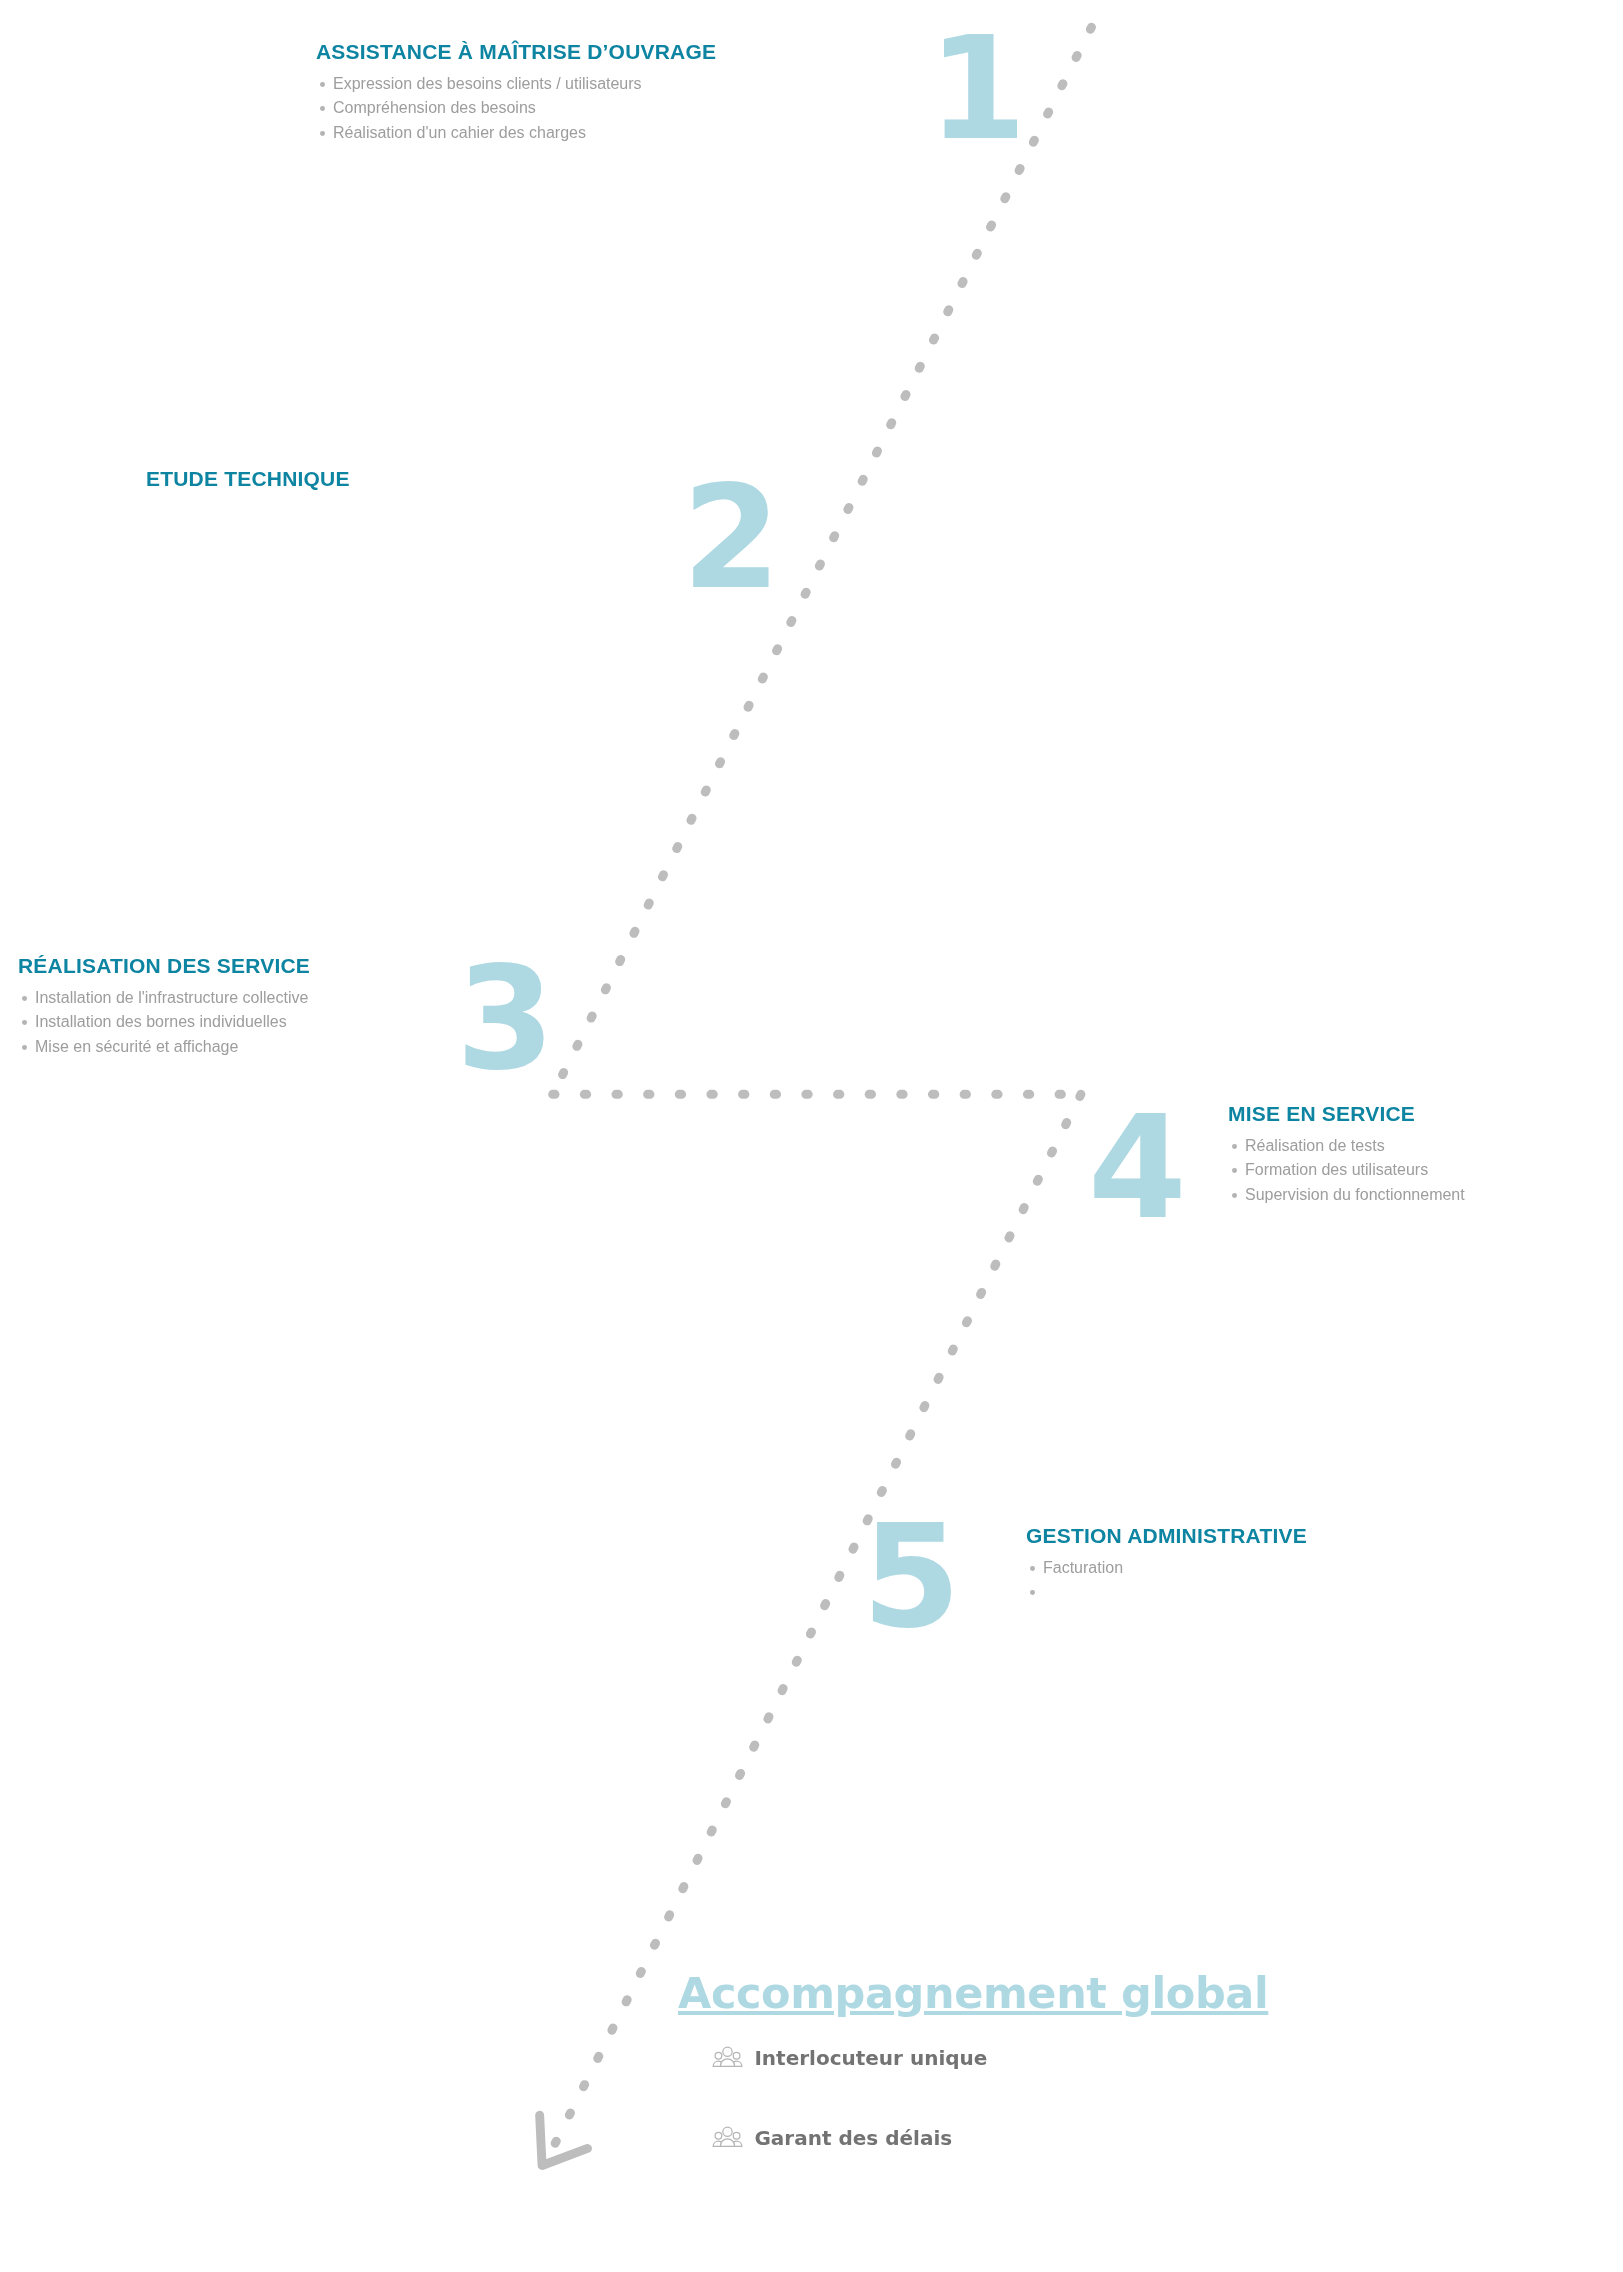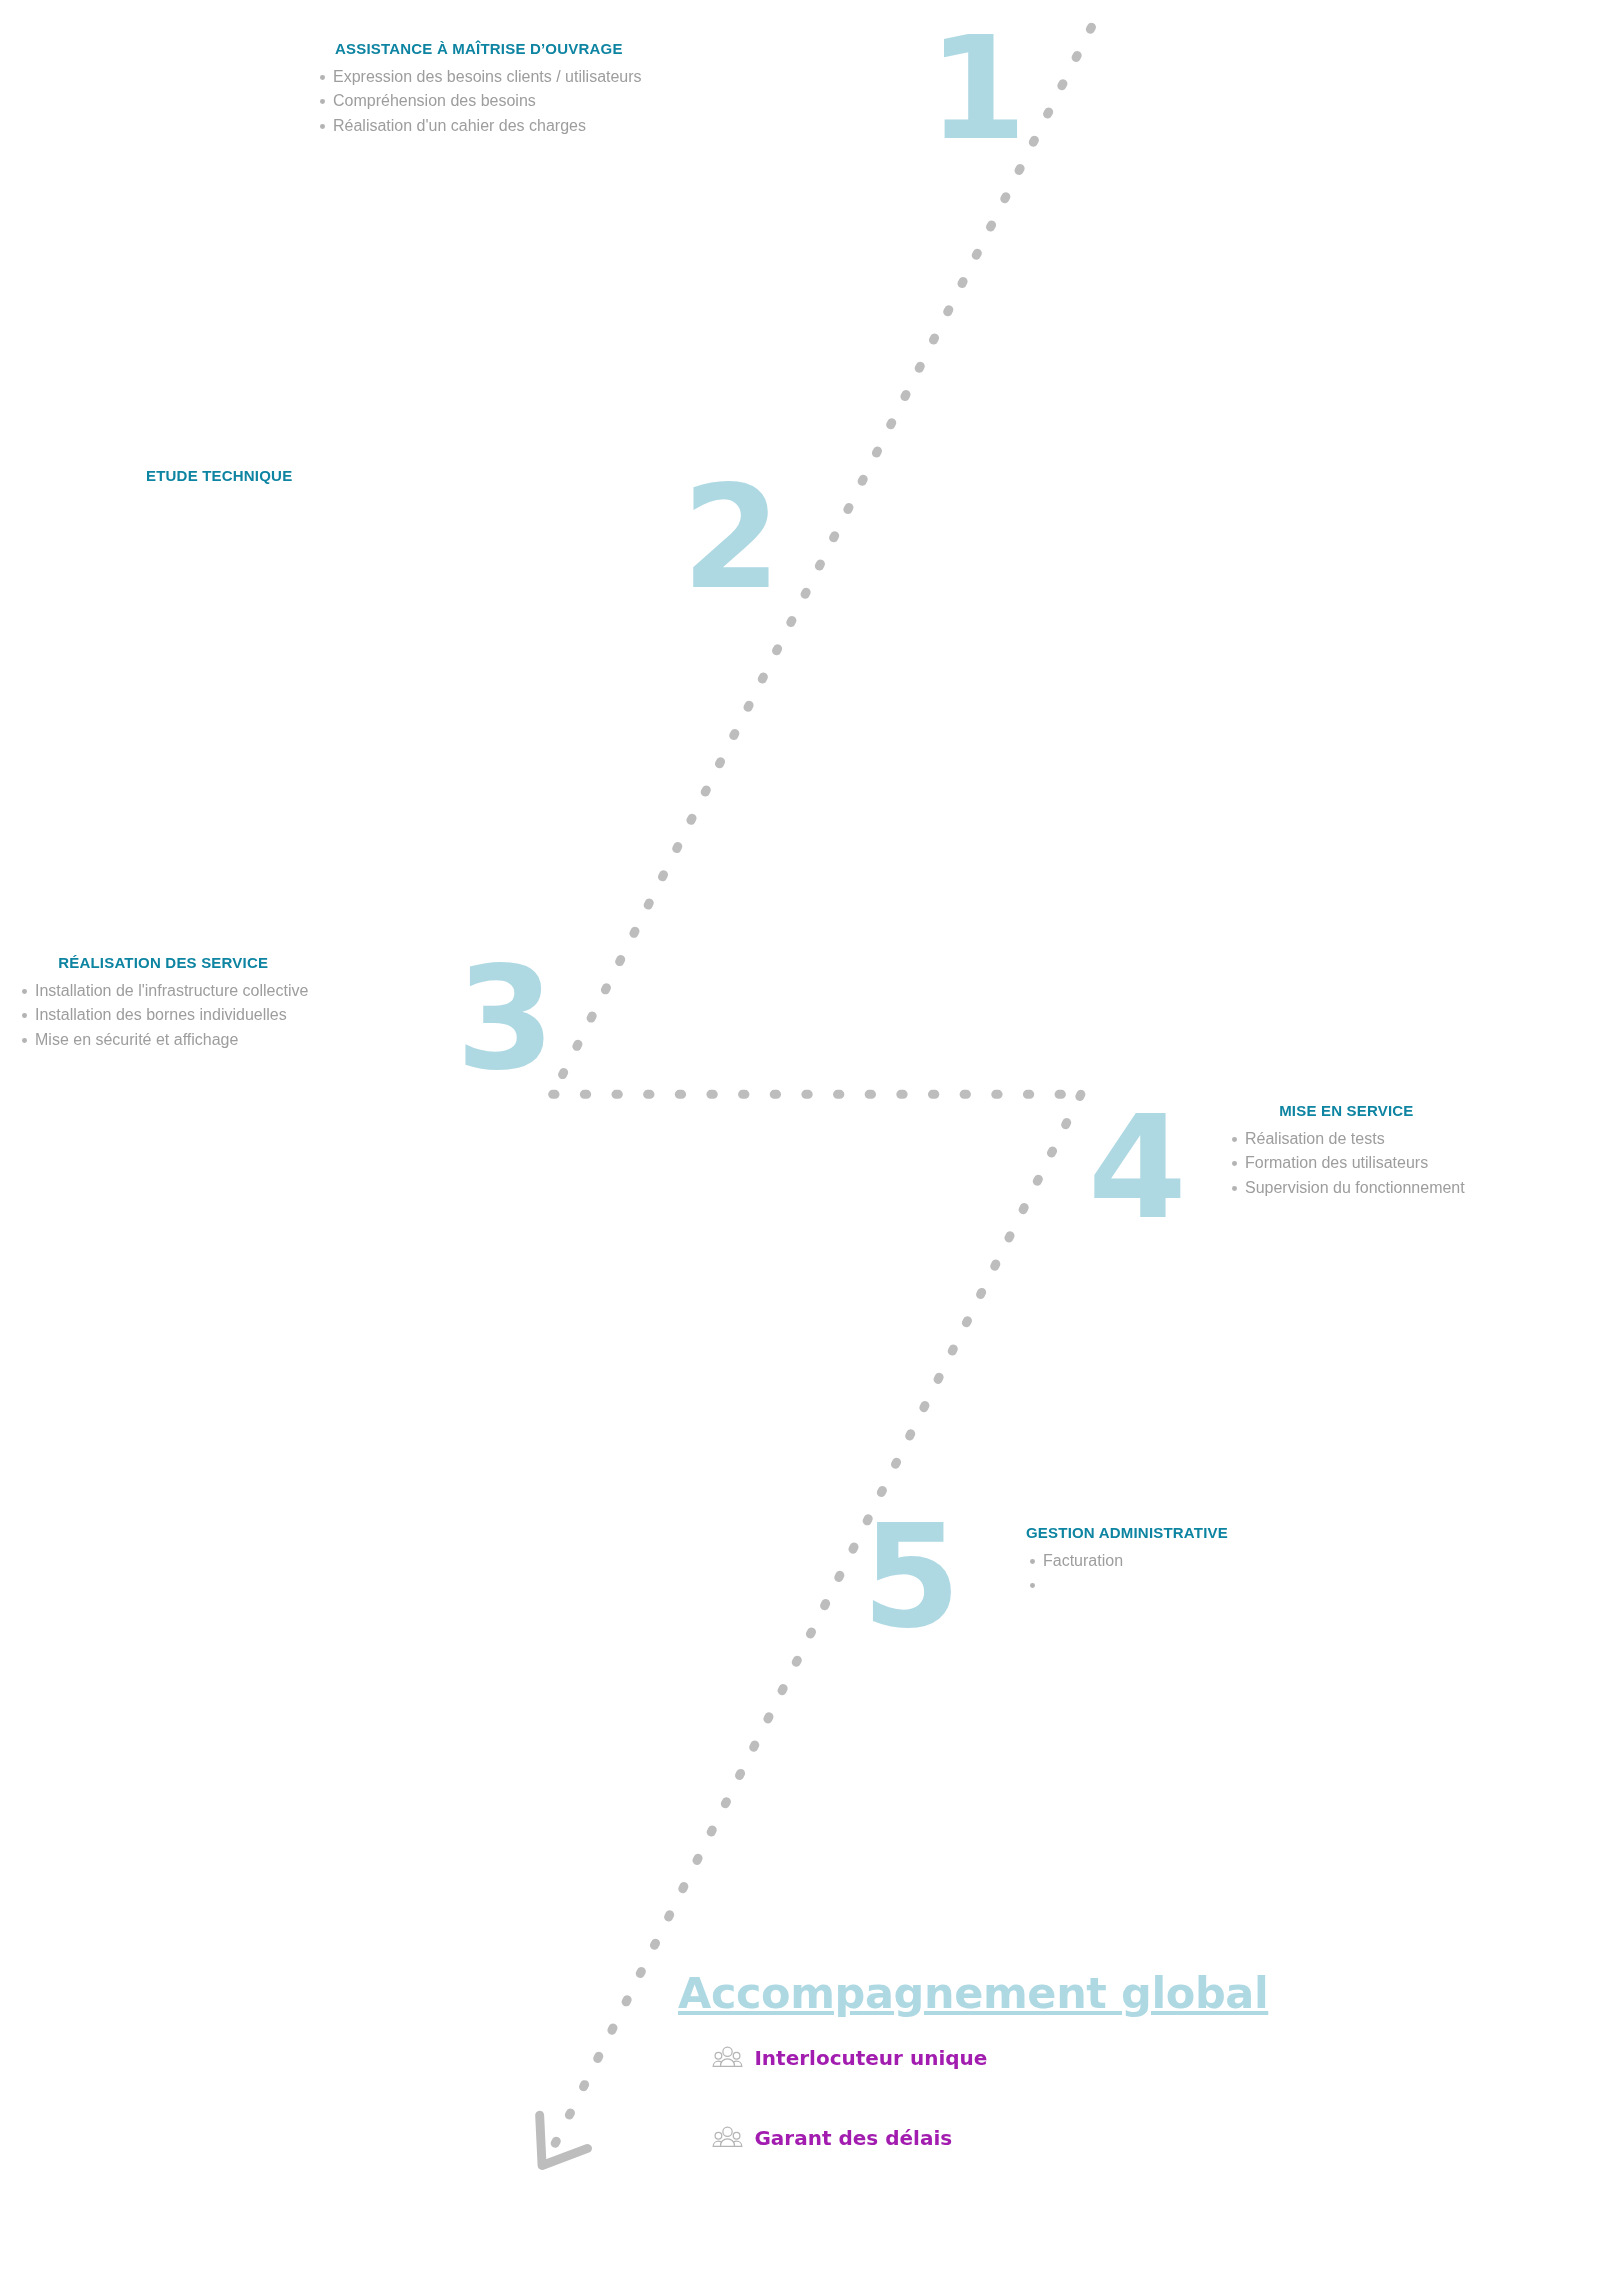--- a/index.html
+++ b/index.html
@@ -28,25 +28,24 @@
     letter-spacing:-1.6px;
     user-select:none;
   }
 
   
   .step-block{position:absolute;}
   .step-title{
     color:#0d84a1;
     font-family:"Liberation Sans",sans-serif;
     font-weight:bold;
-    font-size:15px;
+    font-size:21px;
     letter-spacing:0.2px;
     margin:0 0 8px 0;
     white-space:nowrap;
-    text-align:center;
   }
   .bullets{list-style:none;margin:0;padding:0;}
   .bullets li{
     color:#9d9d9d;
     font-size:16px;
     line-height:1.53;
     padding-left:17px;
     position:relative;
     white-space:nowrap;
     min-height:21px;
@@ -80,21 +79,21 @@
     margin-bottom:40px;
   }
   .footer-item:last-child{margin-bottom:0;}
   .footer-icon{
     width:31px;height:31px;
     flex:0 0 31px;
     margin-right:11.4px;
     display:flex;align-items:center;justify-content:center;
   }
   .footer-label{
-    color:#a21caf;
+    color:#737373;
     font-family:"DejaVu Sans","Liberation Sans",sans-serif;
     font-weight:bold;
     font-size:20px;
     white-space:nowrap;
   }
 </style>
 </head>
 <body>
 
 <div id="canvas">

